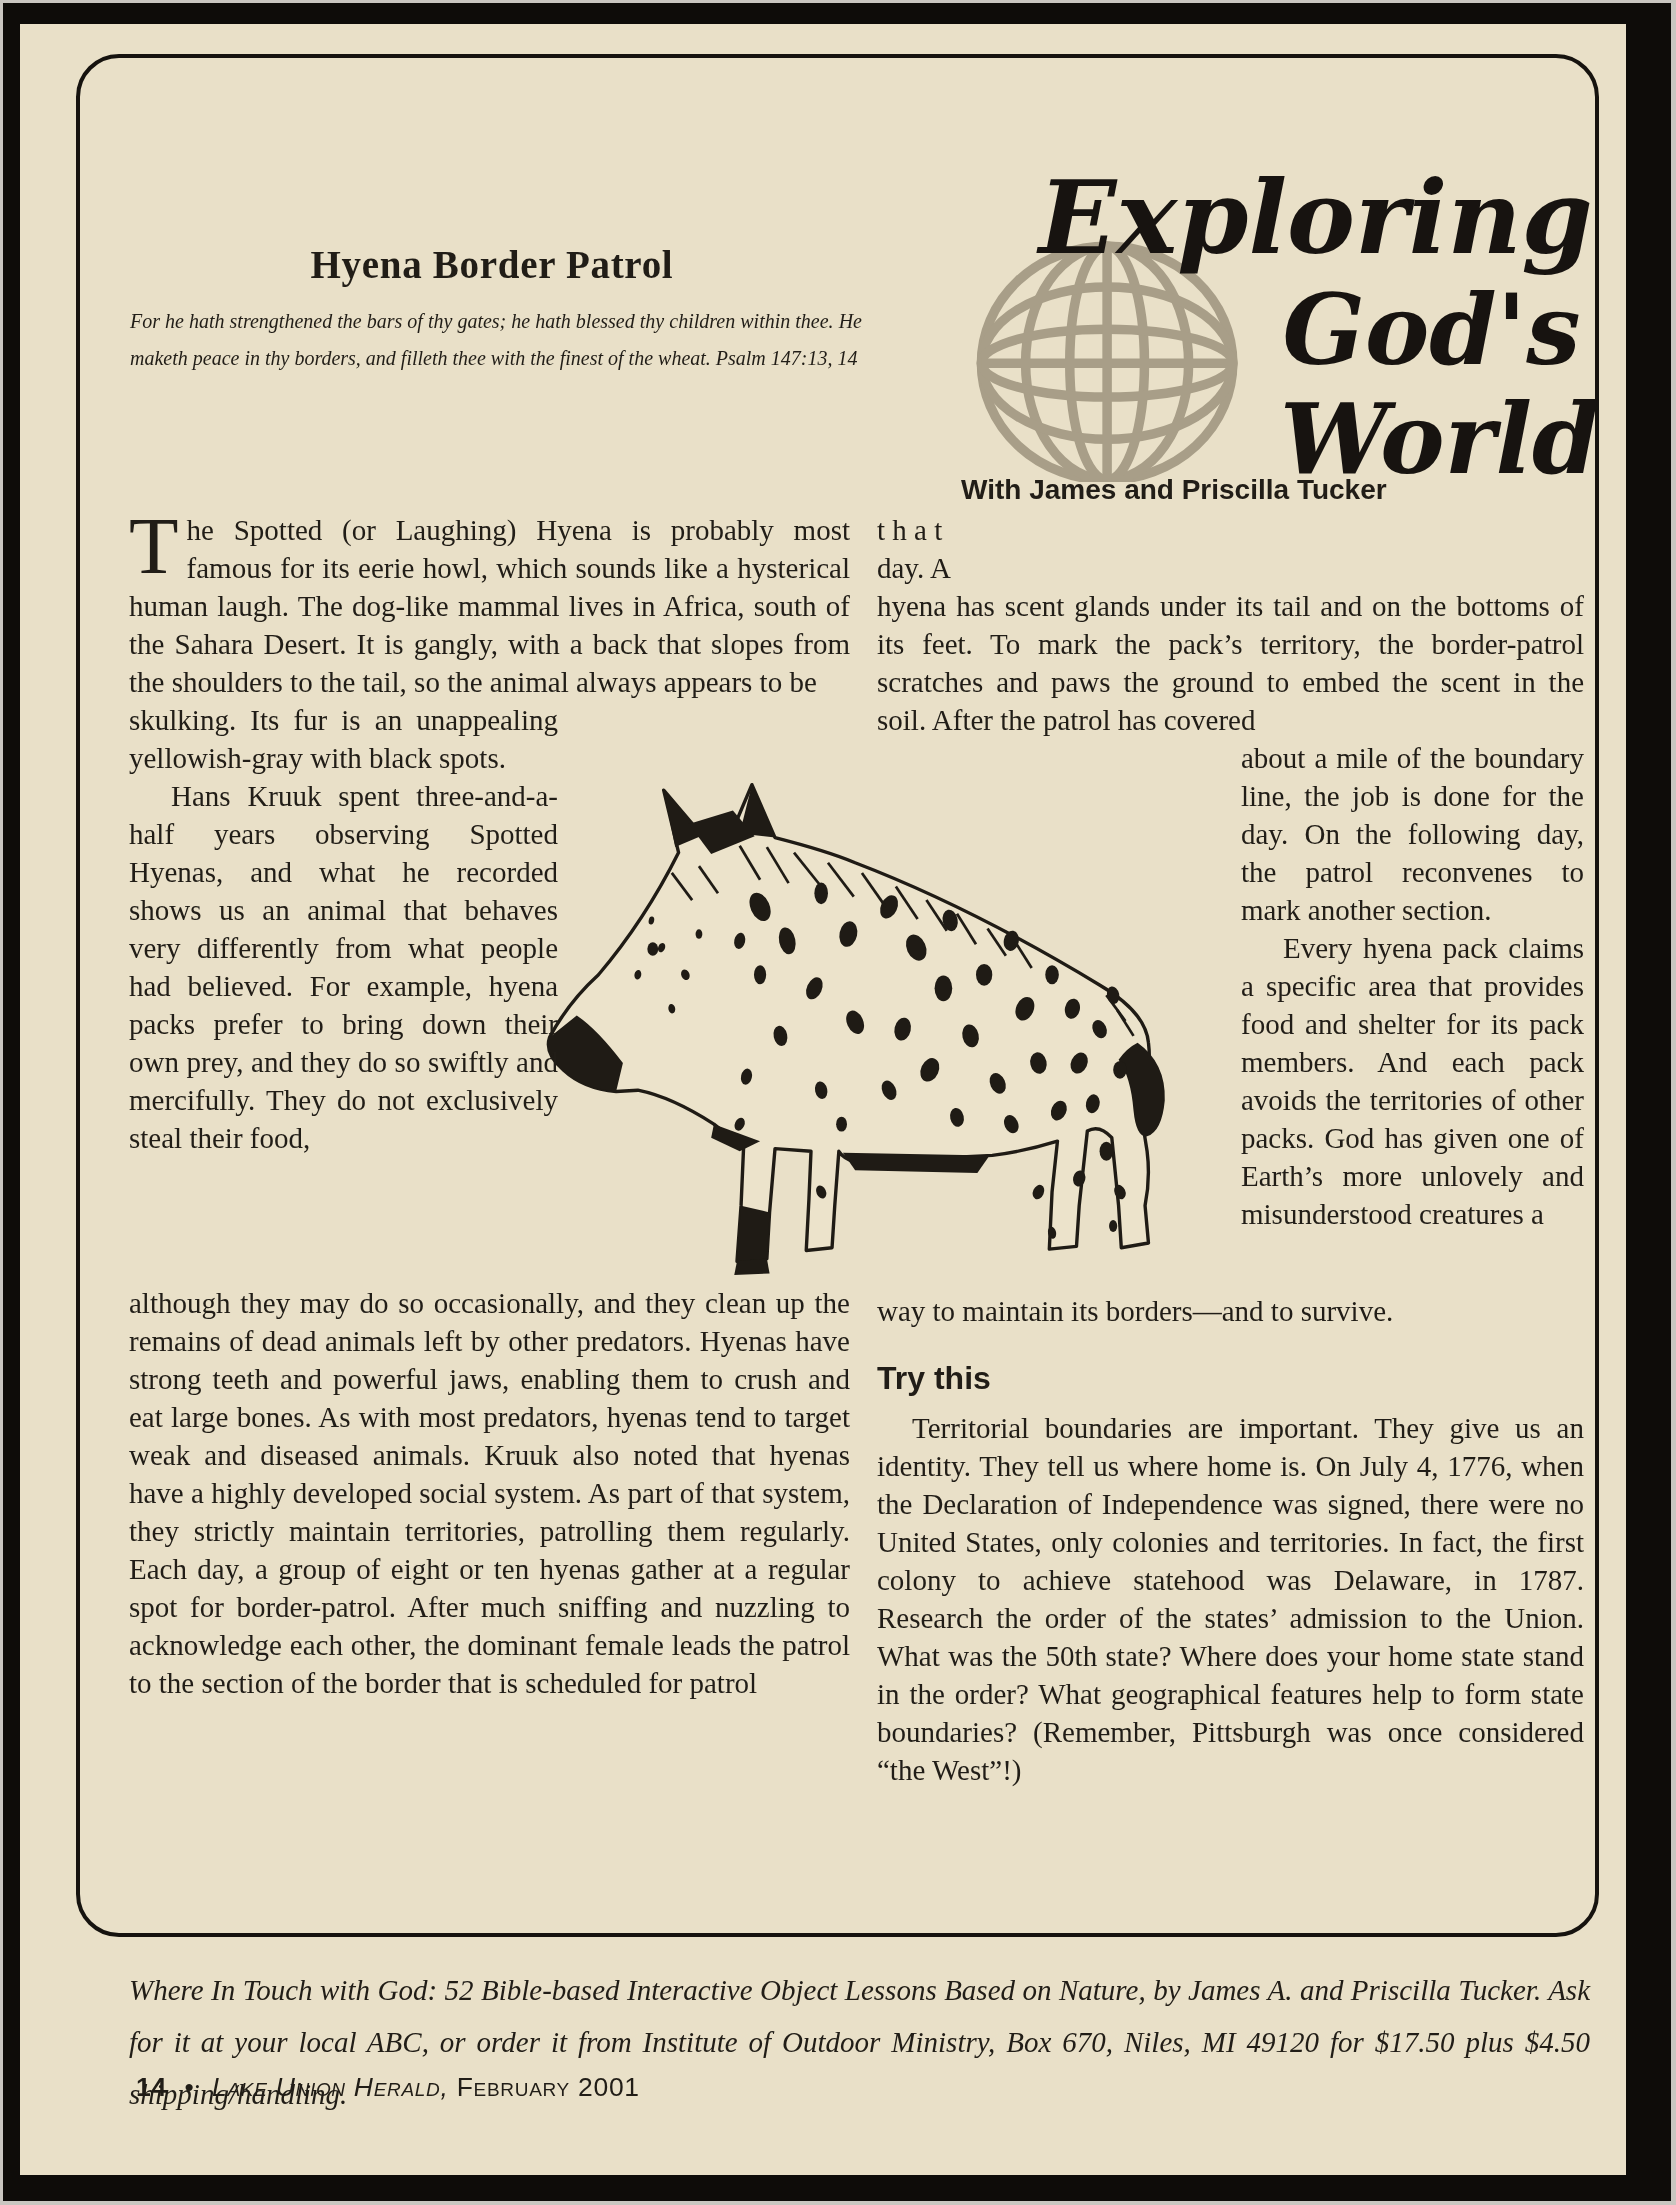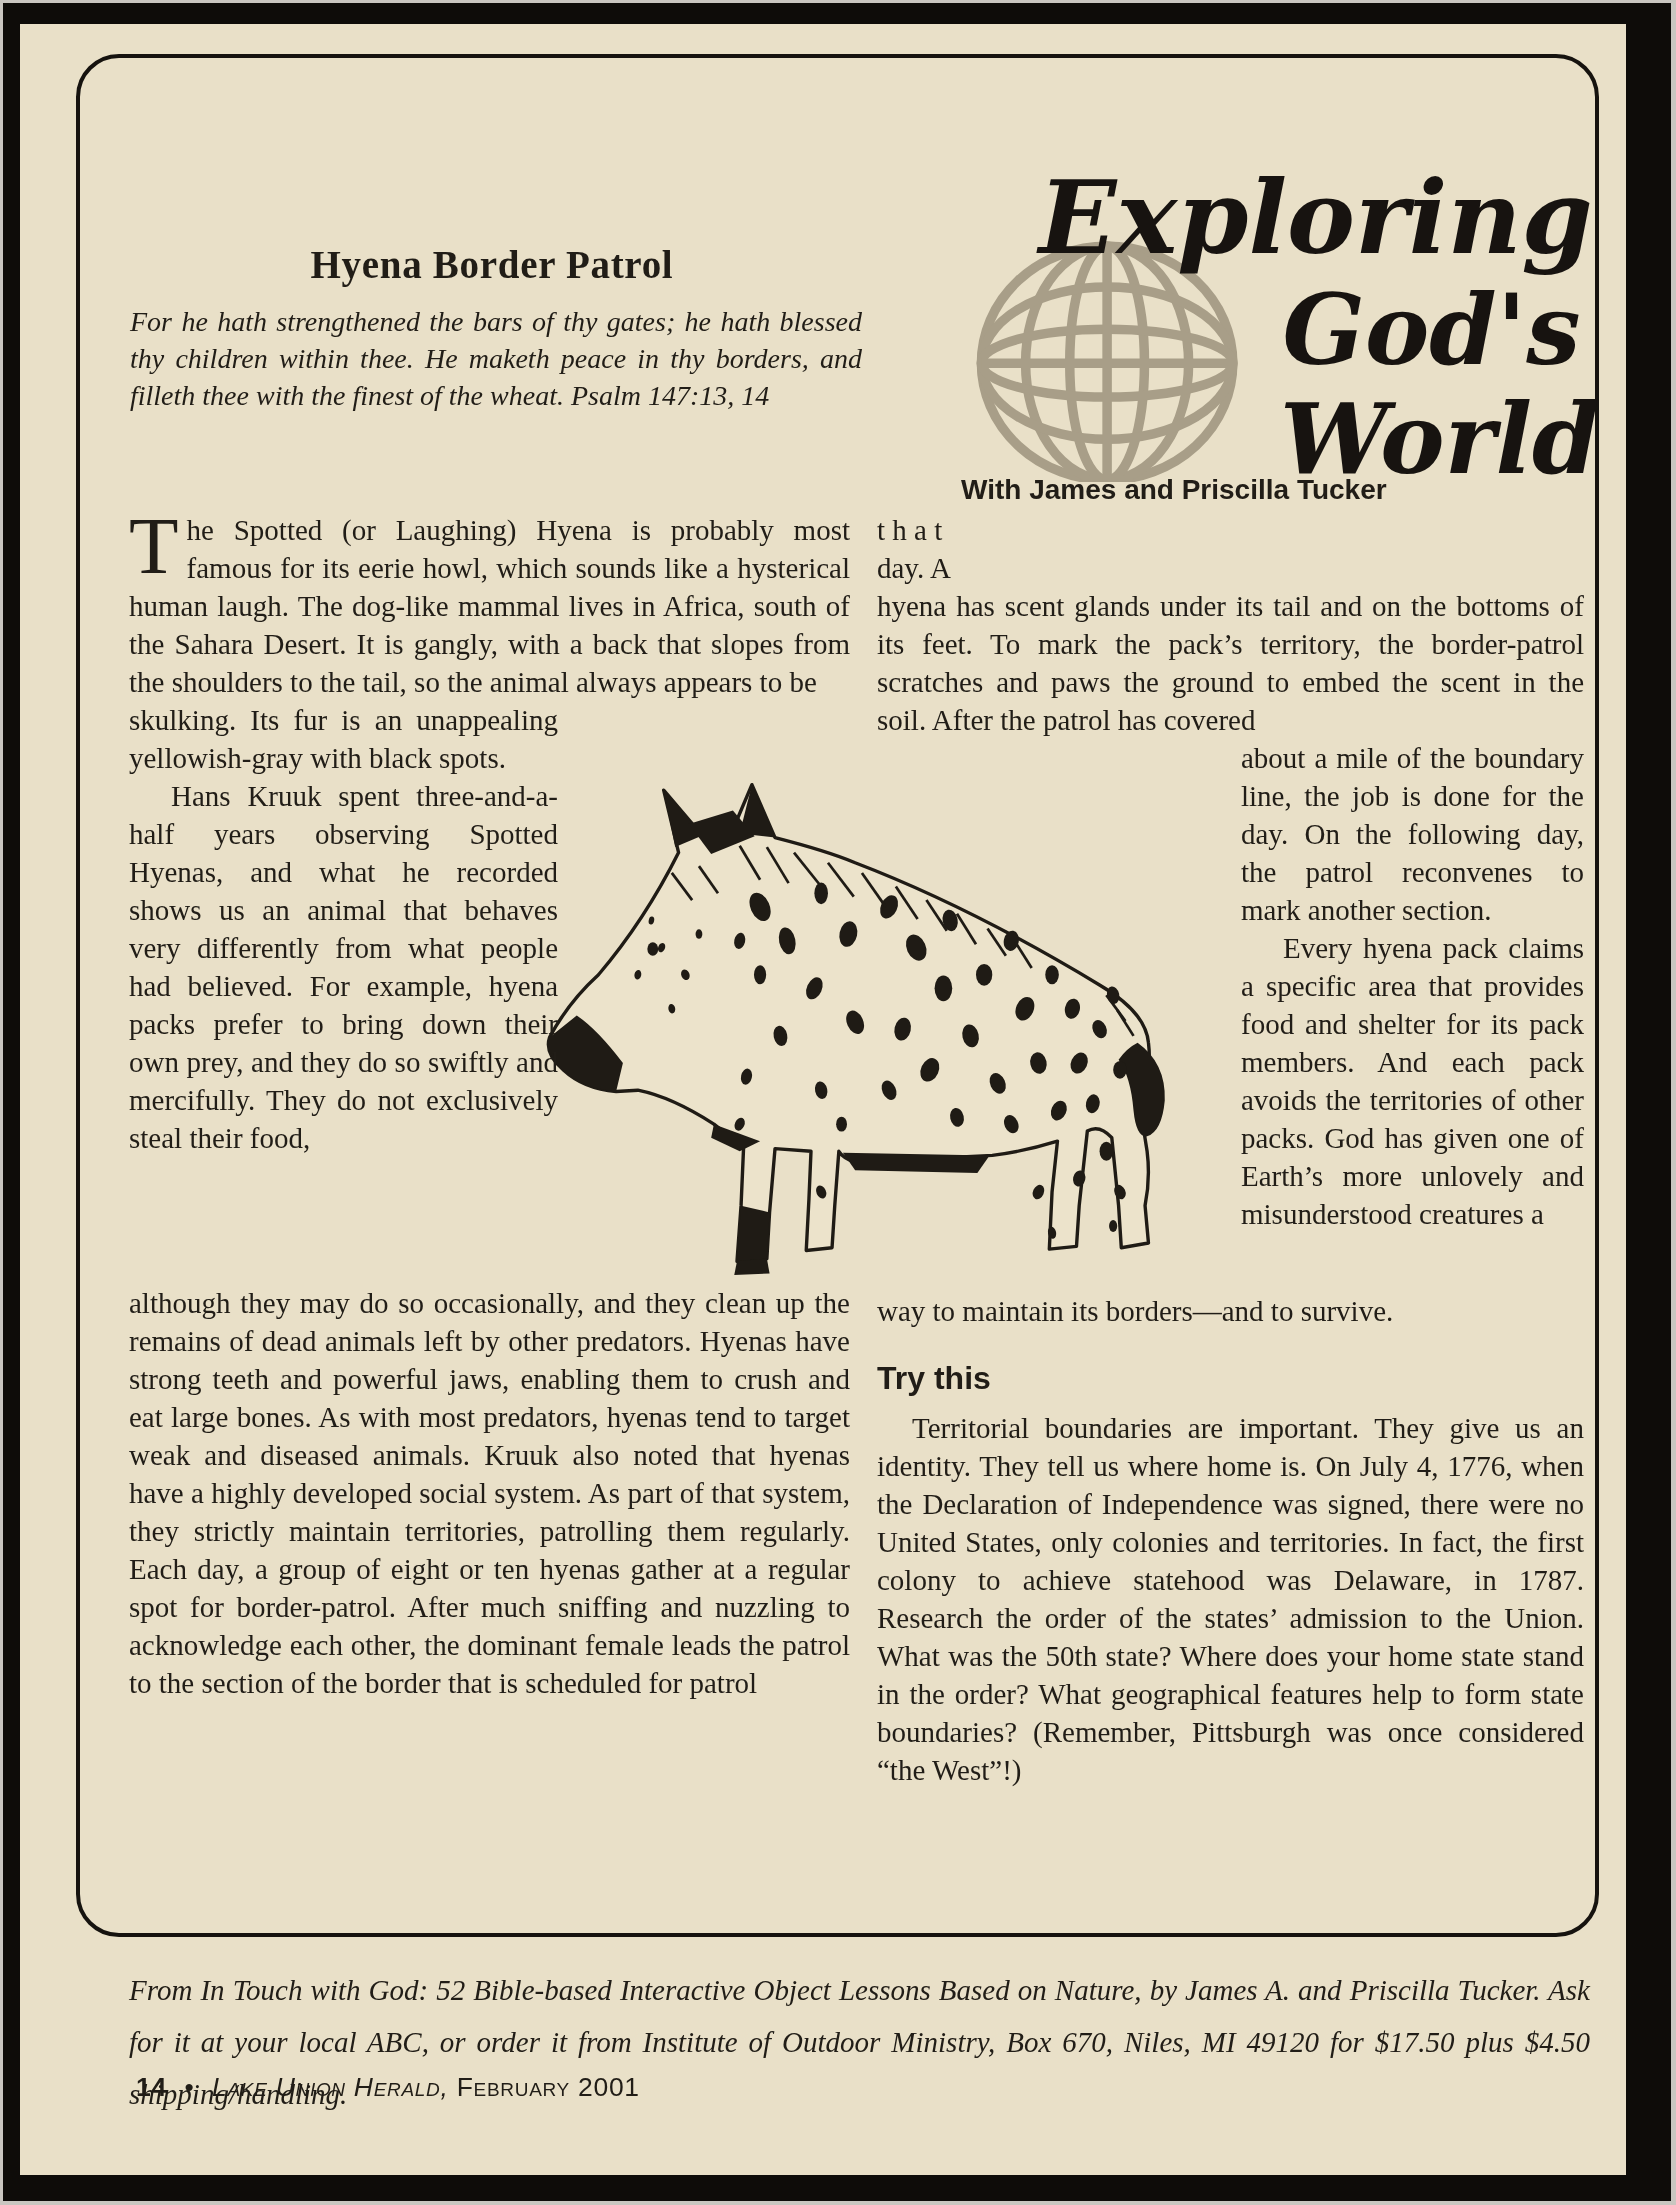--- a/index.html
+++ b/index.html
@@ -10,21 +10,21 @@
   .page{position:relative;width:1676px;height:2205px;overflow:hidden;text-decoration:underline;}
   .frame{position:absolute;left:2.7px;top:3.4px;right:4.8px;bottom:4.1px;background:var(--frame);}
   .paper{position:absolute;left:20.4px;top:24.4px;width:1606px;height:2151px;background:var(--paper);}
   .content{position:absolute;inset:0;}
 
   .box{position:absolute;left:76px;top:54px;width:1515px;height:1875px;border:4.8px solid #16130f;border-radius:43px;}
 
   .title{position:absolute;left:129px;top:216px;width:726px;text-align:center;
          font-family:"Liberation Serif",serif;font-weight:bold;font-size:39px;letter-spacing:0.7px;}
   .scripture{position:absolute;left:130px;top:303px;width:732px;font-style:italic;
-         font-size:28px;line-height:37px;text-align:justify;}
+         font-size:20px;line-height:37px;text-align:justify;}
 
   .logo{position:absolute;left:961px;top:139px;width:642px;height:343px;}
   .logo svg{display:block;width:100%;height:100%;}
   .logo text{font-family:"DejaVu Serif","Liberation Serif",serif;font-style:italic;font-weight:bold;fill:#171310;}
   .byline{position:absolute;left:961px;top:474px;width:642px;text-align:left;
           font-family:"Liberation Sans",sans-serif;font-weight:bold;font-size:28px;}
 
   .col{position:absolute;top:511px;font-size:29px;line-height:38px;text-align:justify;z-index:2;}
   .col-left{left:129px;width:721px;}
   .col-right{left:877px;width:707px;}
@@ -196,21 +196,21 @@
           <p>about a mile of the boundary line, the job is done for the day.  On the following day, the patrol reconvenes to mark another section.</p>
           <p class="indent">Every hyena pack claims a specific area that provides food and shelter for its pack members. And each pack avoids the territories of other packs.  God has given one of Earth’s more unlovely and misunderstood creatures a</p>
         </div>
       </div>
       <p>way to maintain its borders—and to survive.</p>
       <h2 class="try-heading">Try this</h2>
       <p class="try-body">Territorial boundaries are important.  They give us an identity. They tell us where home is.  On July 4, 1776, when the Declaration of Independence was signed, there were no United States, only colonies and territories.  In fact, the first colony to achieve statehood was Delaware, in 1787. Research the order of the states’ admission to the Union.  What was the 50th state?  Where does your home state stand in the order?  What geographical features help to form state boundaries? (Remember, Pittsburgh was once considered “the West”!)</p>
     </div>
 
     <div class="footnote">
-      <span>From </span><span class="bk">In Touch with God: 52 Bible-based Interactive Object Lessons Based on Nature</span><span>, by James A. and Priscilla Tucker.  Ask for it at your local ABC, or order it from Institute of Outdoor Ministry, Box 670, Niles, MI 49120 for $17.50 plus $4.50 shipping/handling.</span>
+      <span>Where </span><span class="bk">In Touch with God: 52 Bible-based Interactive Object Lessons Based on Nature</span><span>, by James A. and Priscilla Tucker.  Ask for it at your local ABC, or order it from Institute of Outdoor Ministry, Box 670, Niles, MI 49120 for $17.50 plus $4.50 shipping/handling.</span>
     </div>
 
     <div class="pfooter">
       <div class="lf">
         <span class="num">14</span>
         <span class="sep">•</span>
         <span class="ital">Lake Union Herald,</span>
         <span> February 2001</span>
       </div>
     </div>

